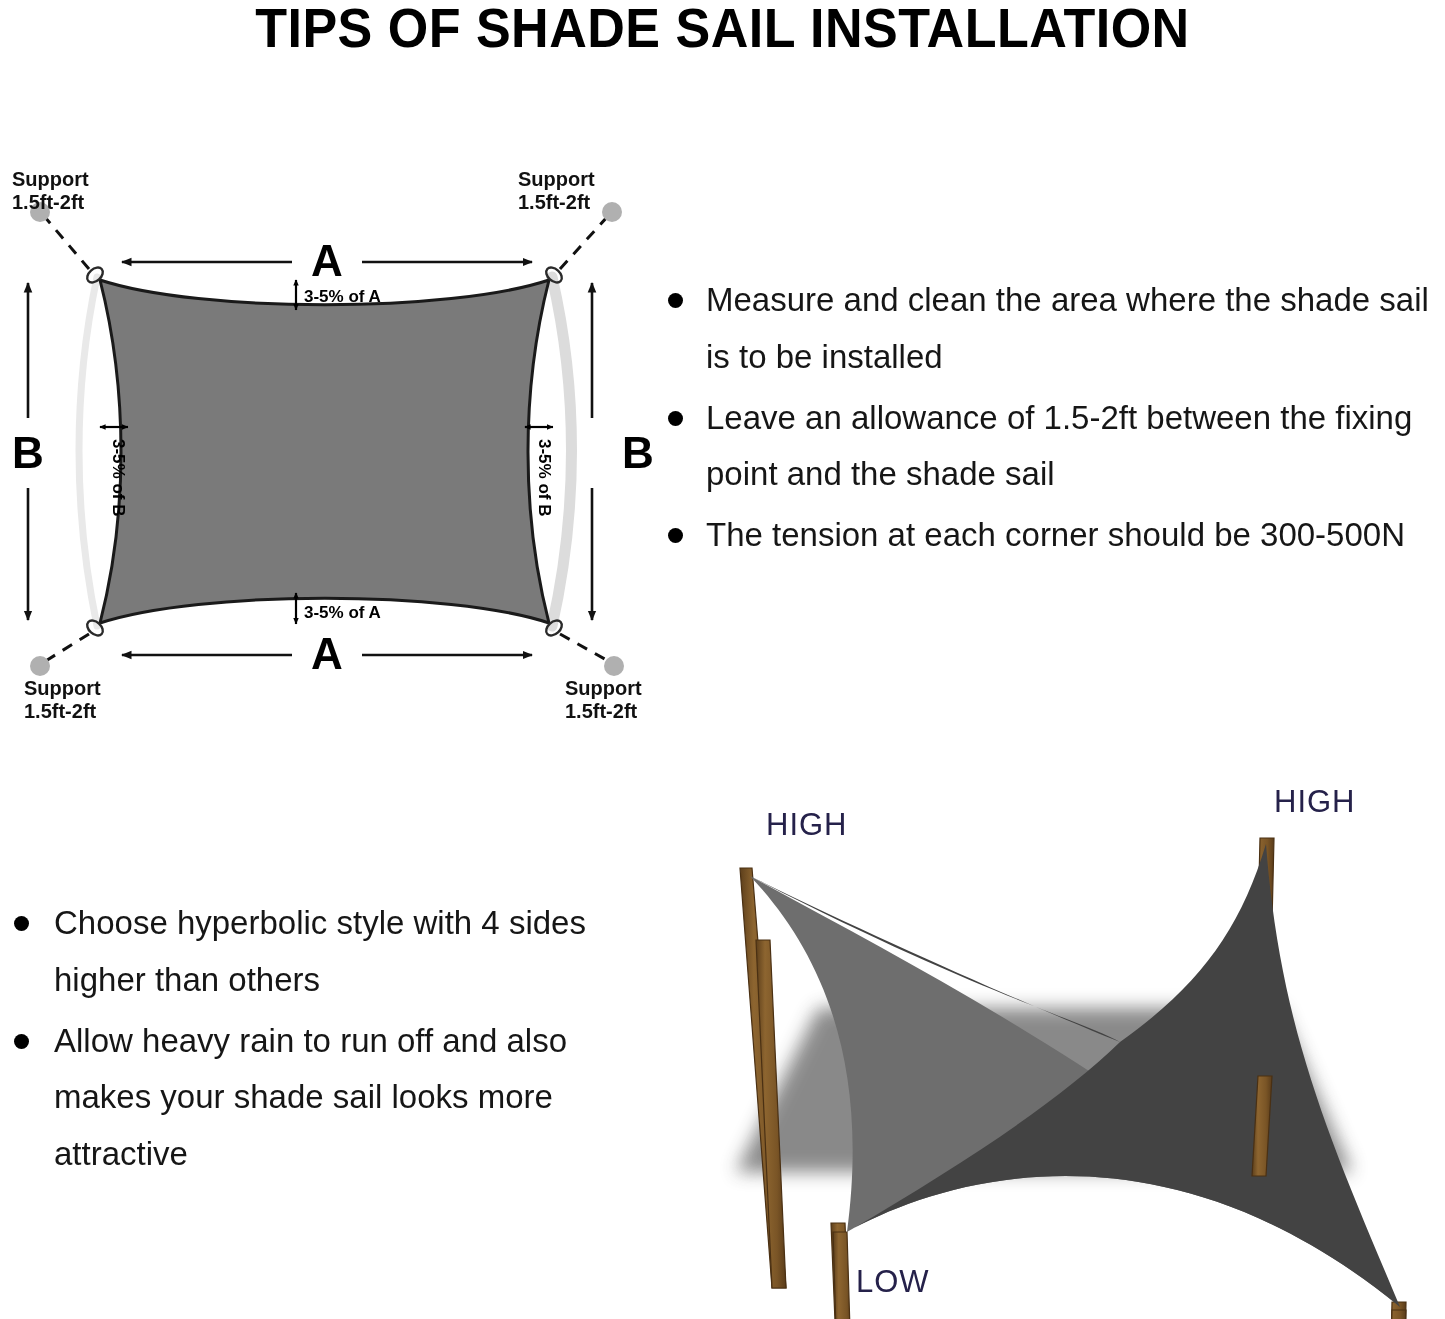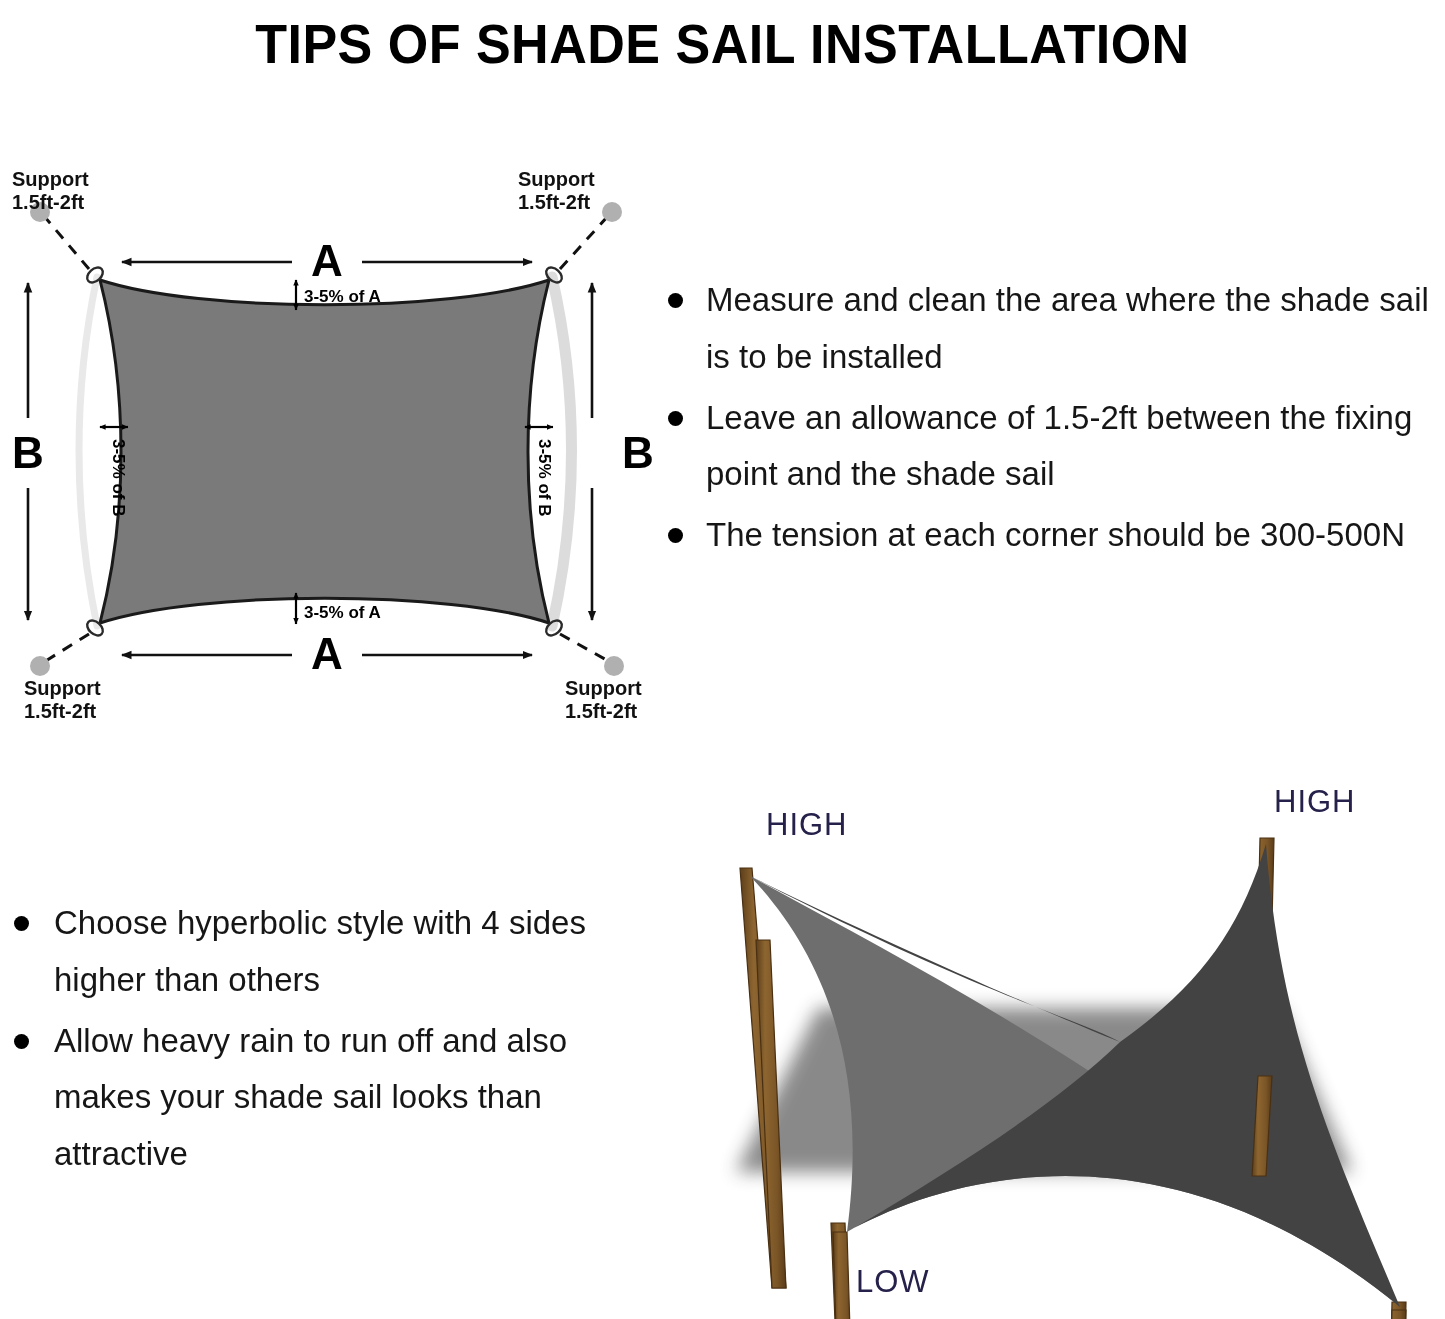--- a/index.html
+++ b/index.html
@@ -17,21 +17,21 @@
   }
 
   
   #title-bar {
     position: absolute;
     left: 0;
     top: 0;
     width: 1445px;
     height: 72px;
     display: flex;
-    align-items: flex-end;
+    align-items: flex-start;
     justify-content: center;
   }
   #title-text {
     font-family: "Liberation Sans", sans-serif;
     font-weight: bold;
     font-size: 56px;
     letter-spacing: 0.5px;
     color: #000000;
     transform: scaleX(0.93);
     transform-origin: center;
@@ -263,21 +263,21 @@
   </li>
 </ul>
 
 <ul id="tips-bottom-left" class="bullet-list">
   <li class="bullet-item">
     <span class="bullet-dot"></span>
     <span class="bullet-text">Choose hyperbolic style with 4 sides higher than others</span>
   </li>
   <li class="bullet-item">
     <span class="bullet-dot"></span>
-    <span class="bullet-text">Allow heavy rain to run off and also makes your shade sail looks than attractive</span>
+    <span class="bullet-text">Allow heavy rain to run off and also makes your shade sail looks more attractive</span>
   </li>
 </ul>
 
 <svg id="hyper-illustration" class="stage" viewBox="0 0 805 539">
 
   <defs>
     <linearGradient id="postGrad" x1="0" y1="0" x2="1" y2="0">
       <stop offset="0%" stop-color="#5d3f1b"></stop>
       <stop offset="30%" stop-color="#8d6530"></stop>
       <stop offset="70%" stop-color="#7a5526"></stop>

